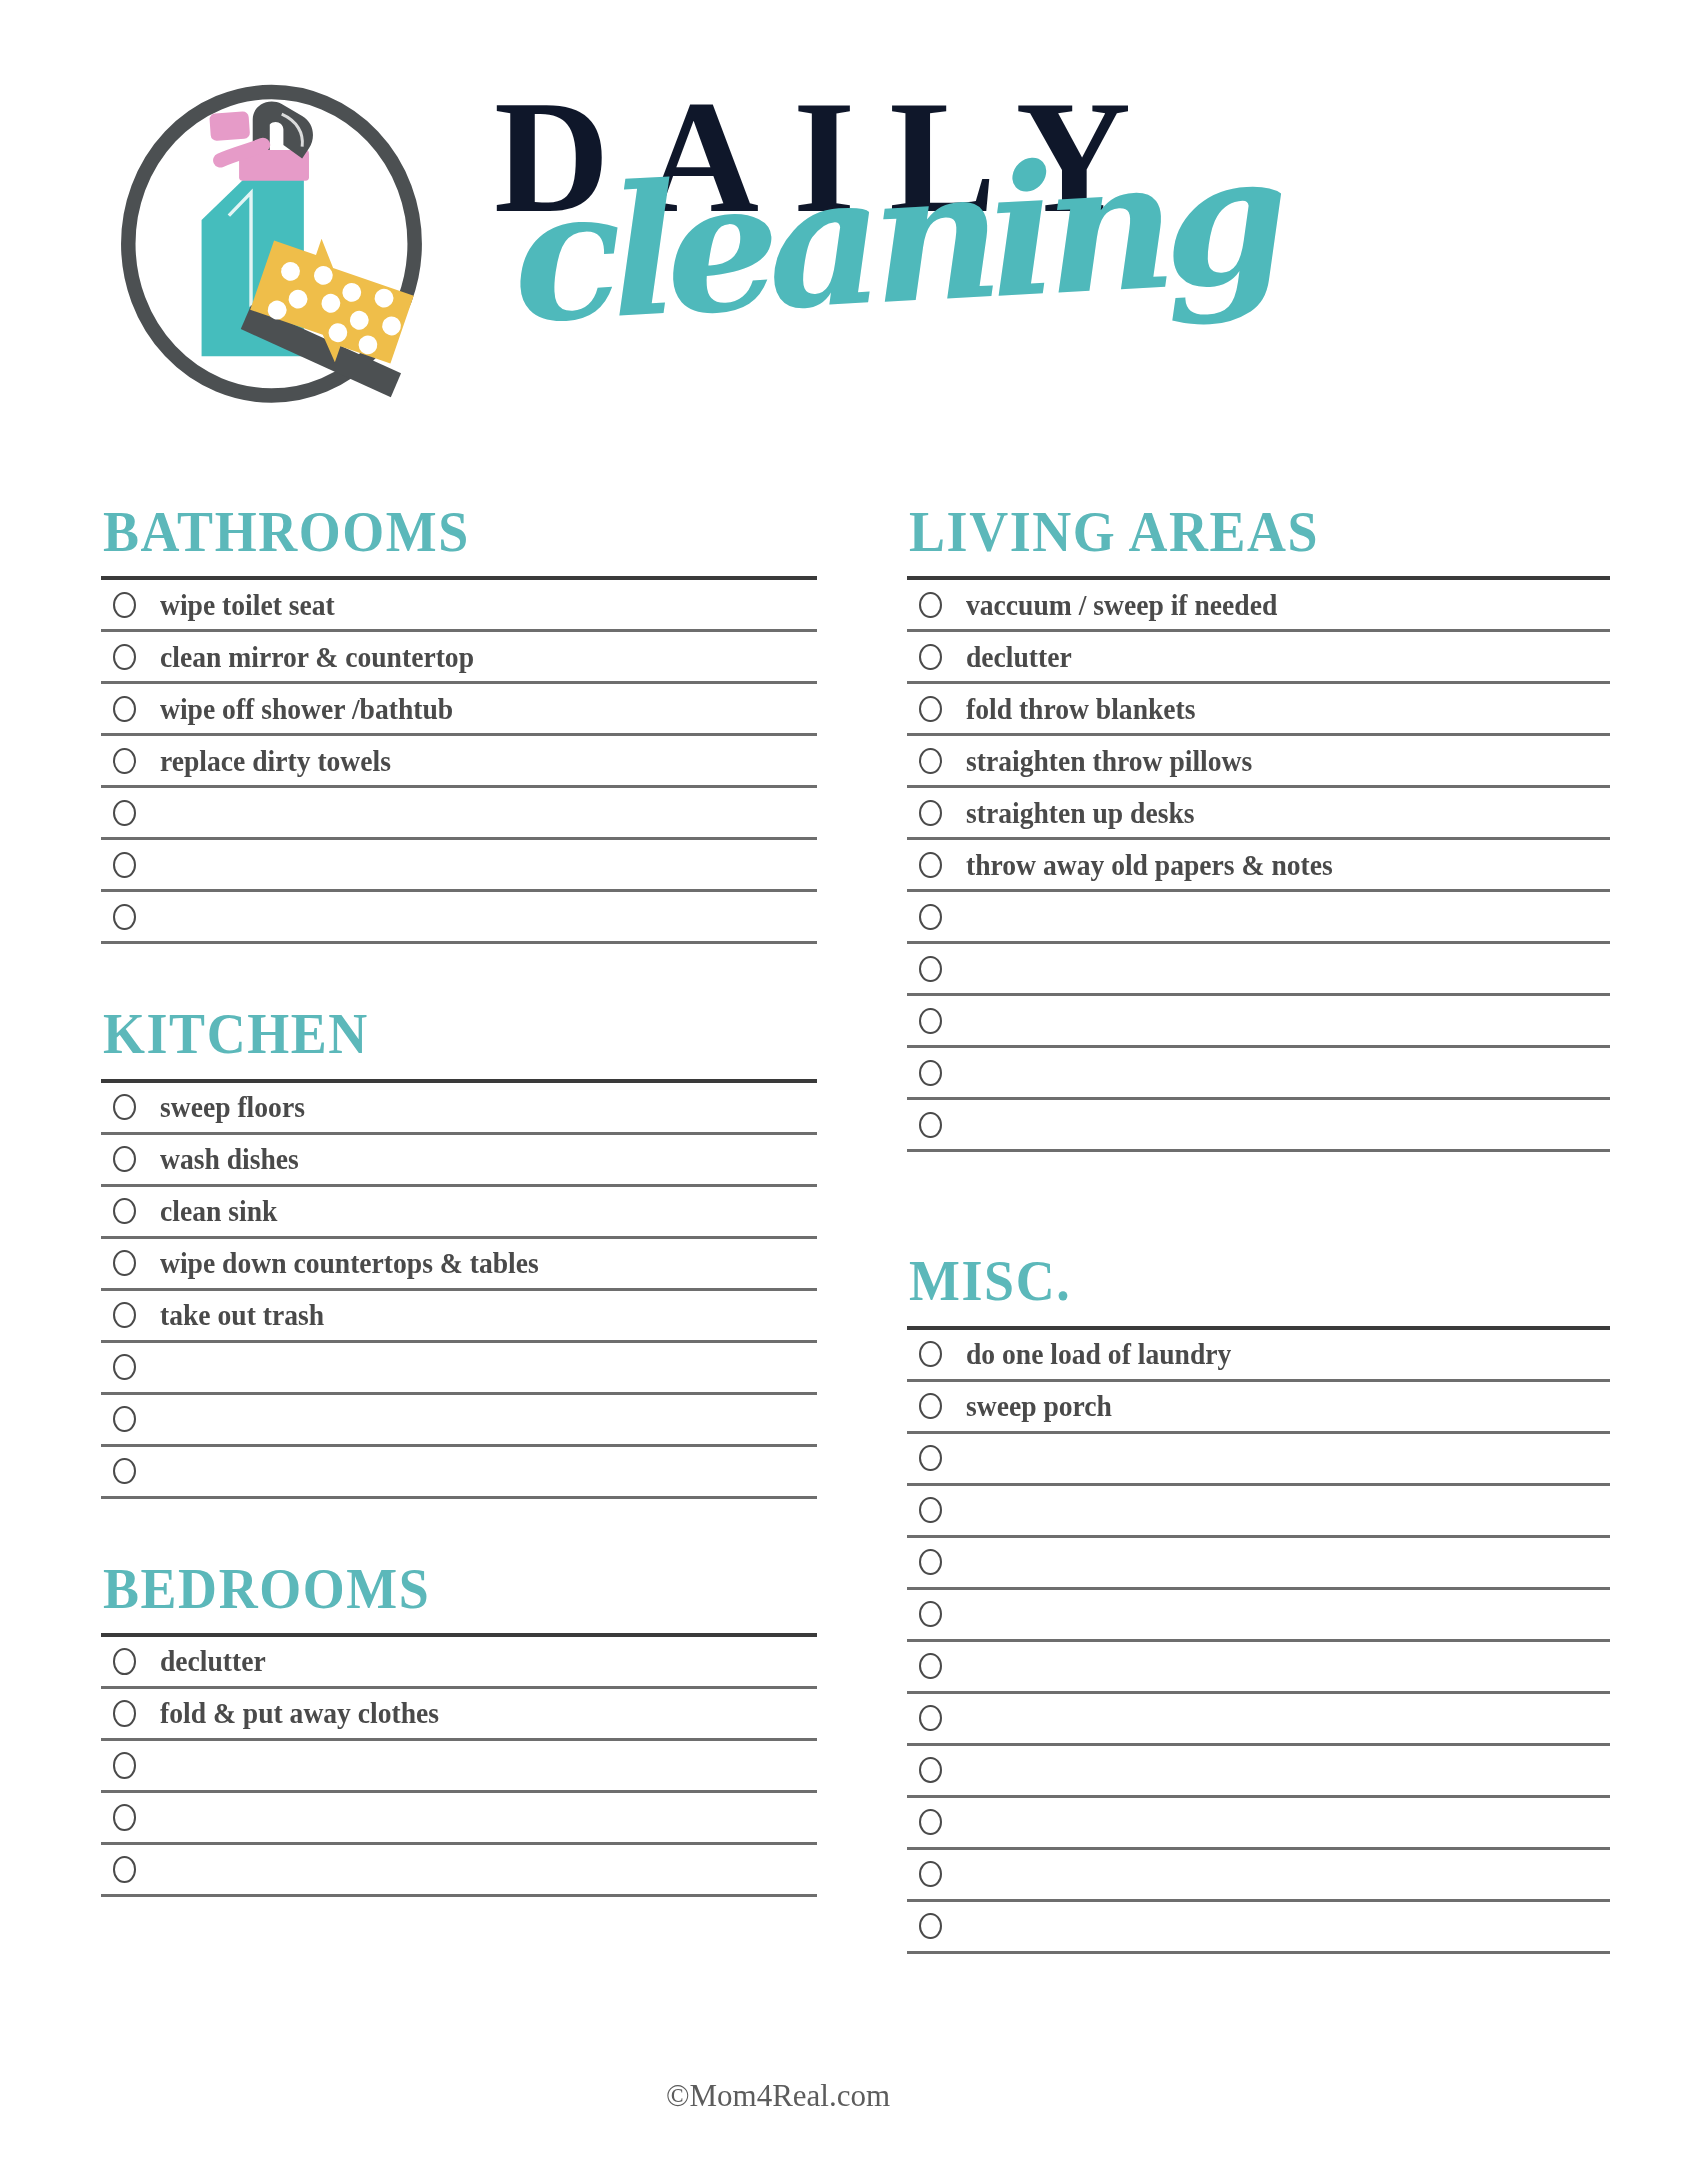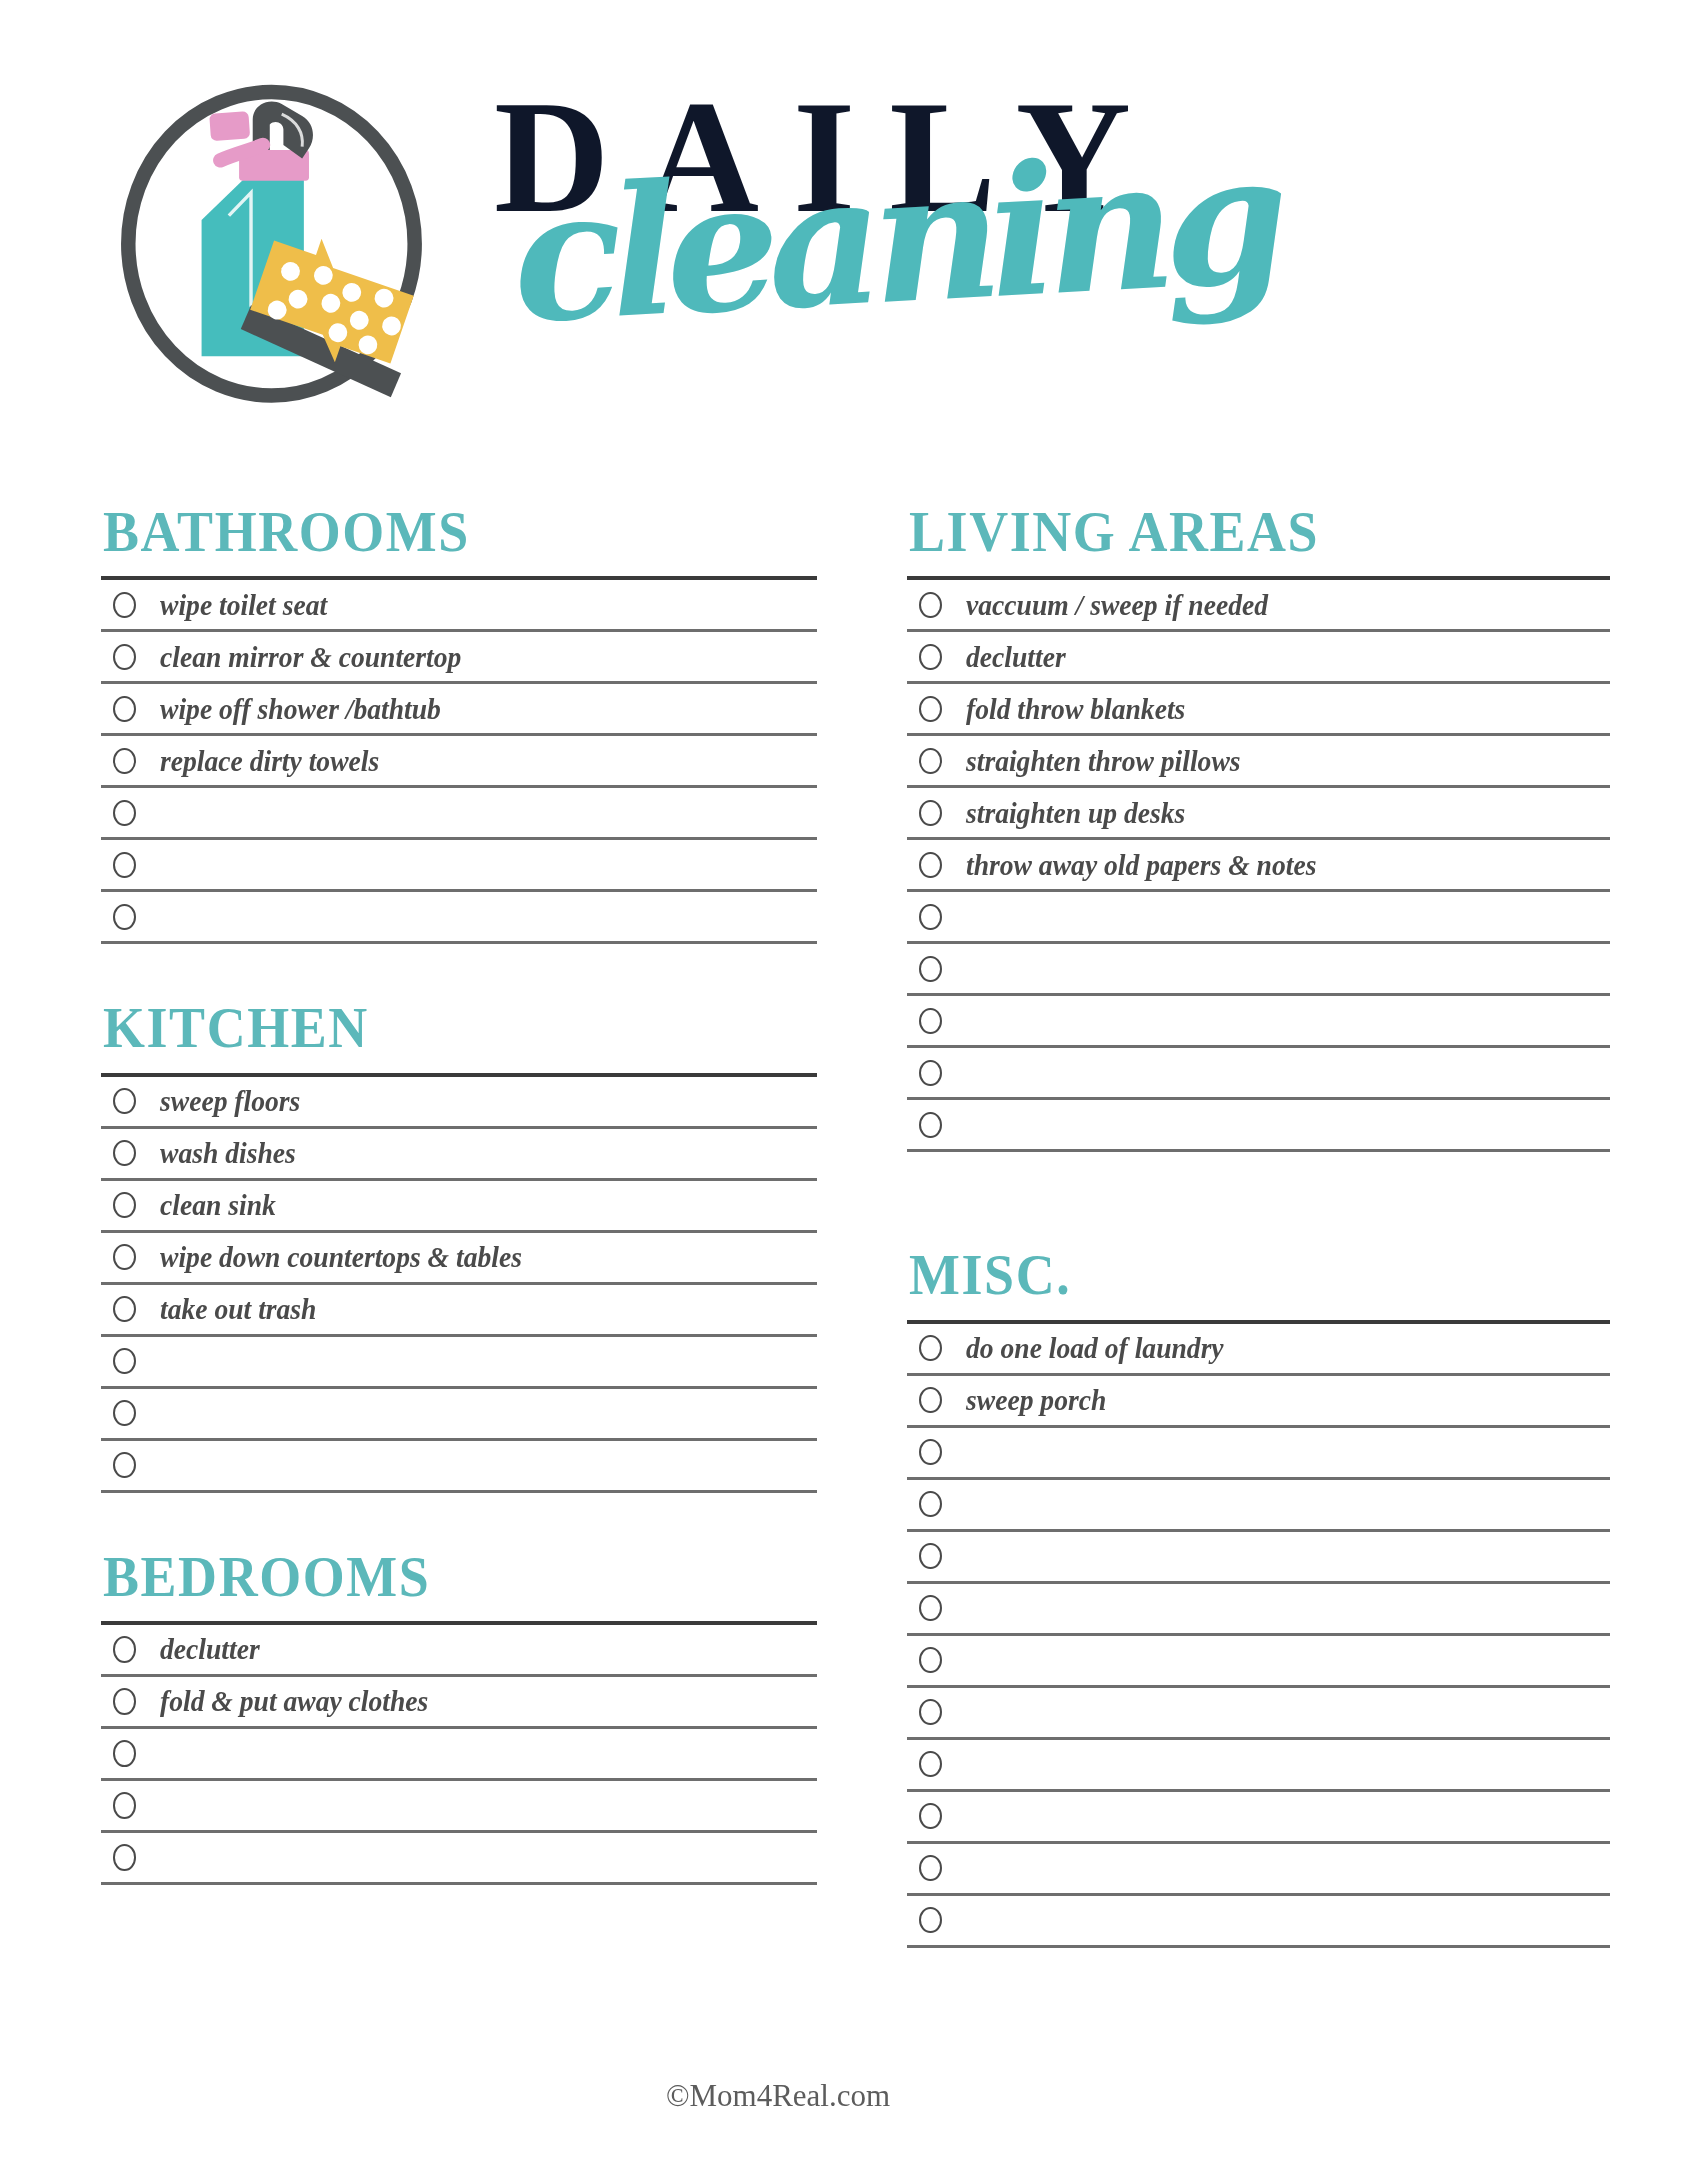--- a/index.html
+++ b/index.html
@@ -81,21 +81,21 @@
     top: 503px;
     width: 1685px;
   }
   .col {
     position: absolute;
     top: 0;
   }
   .col-left  { left: 101px;  width: 716px; }
   .col-right { left: 907px; width: 703px; }
 
-  .section { margin-bottom: 0; }
+  .section { margin-bottom: 6px; }
 
   .section-title {
     font-family: "Liberation Serif", serif;
     font-weight: bold;
     font-size: 58px;
     letter-spacing: 1.7px;
     color: #5cb8ba;
     line-height: 1;
     margin: 0 0 15.3px 1.7px;
     white-space: nowrap;
@@ -106,21 +106,20 @@
   .list {
     border-top: 4.3px solid #3a3a3a;
   }
 
   .row {
     display: flex;
     align-items: center;
     height: 52px;
     border-bottom: 3.4px solid #6e6e6e;
     box-sizing: border-box;
-    font-style: italic;
   }
 
   .checkbox {
     width: 23px;
     height: 26.4px;
     border: 2.6px solid #4a4a4a;
     border-radius: 50%;
     box-sizing: border-box;
     flex: 0 0 auto;
     margin-left: 12px;

